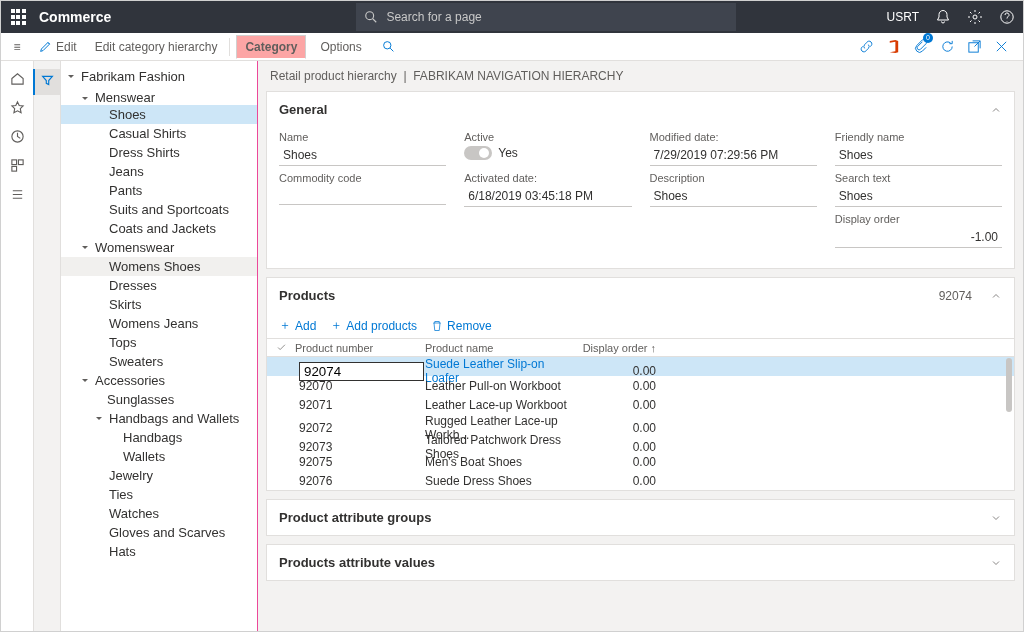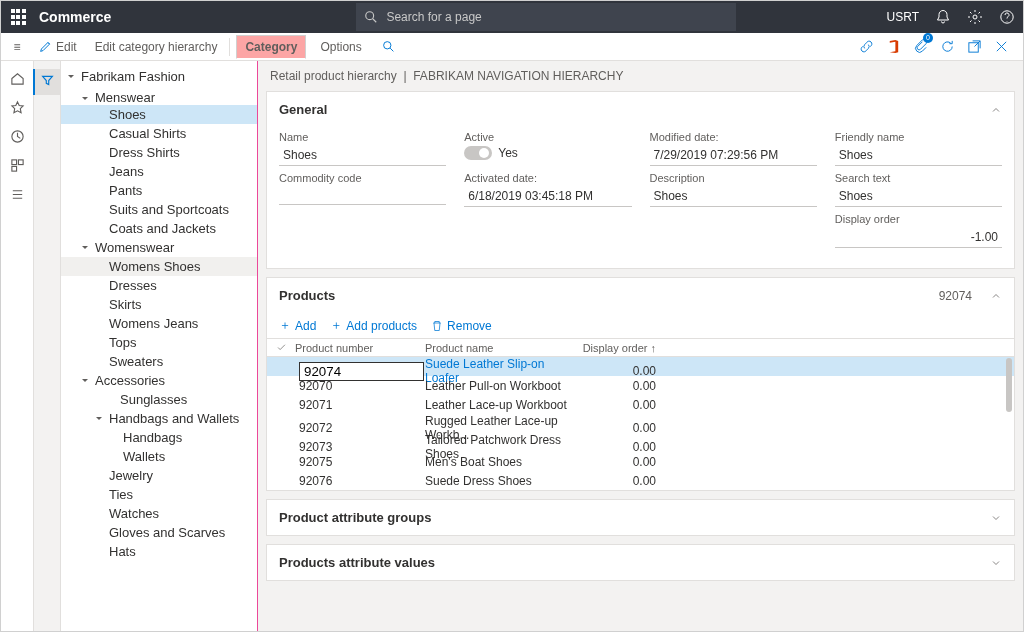--- a/index.html
+++ b/index.html
@@ -252,21 +252,21 @@
         <span class="lbl">Sweaters</span>
       </div>
       <div class="node" style="padding-left: 18px;">
         <span class="caret">
           <svg viewBox="0 0 8 8">
             <path d="M1 2l3 3 3-3z"></path>
           </svg>
         </span>
         <span class="lbl">Accessories</span>
       </div>
-      <div class="node" style="padding-left: 43px;">
+      <div class="node" style="padding-left: 30px;">
         <span class="caret"></span>
         <span class="lbl">Sunglasses</span>
       </div>
       <div class="node" style="padding-left: 32px;">
         <span class="caret">
           <svg viewBox="0 0 8 8">
             <path d="M1 2l3 3 3-3z"></path>
           </svg>
         </span>
         <span class="lbl">Handbags and Wallets</span>

